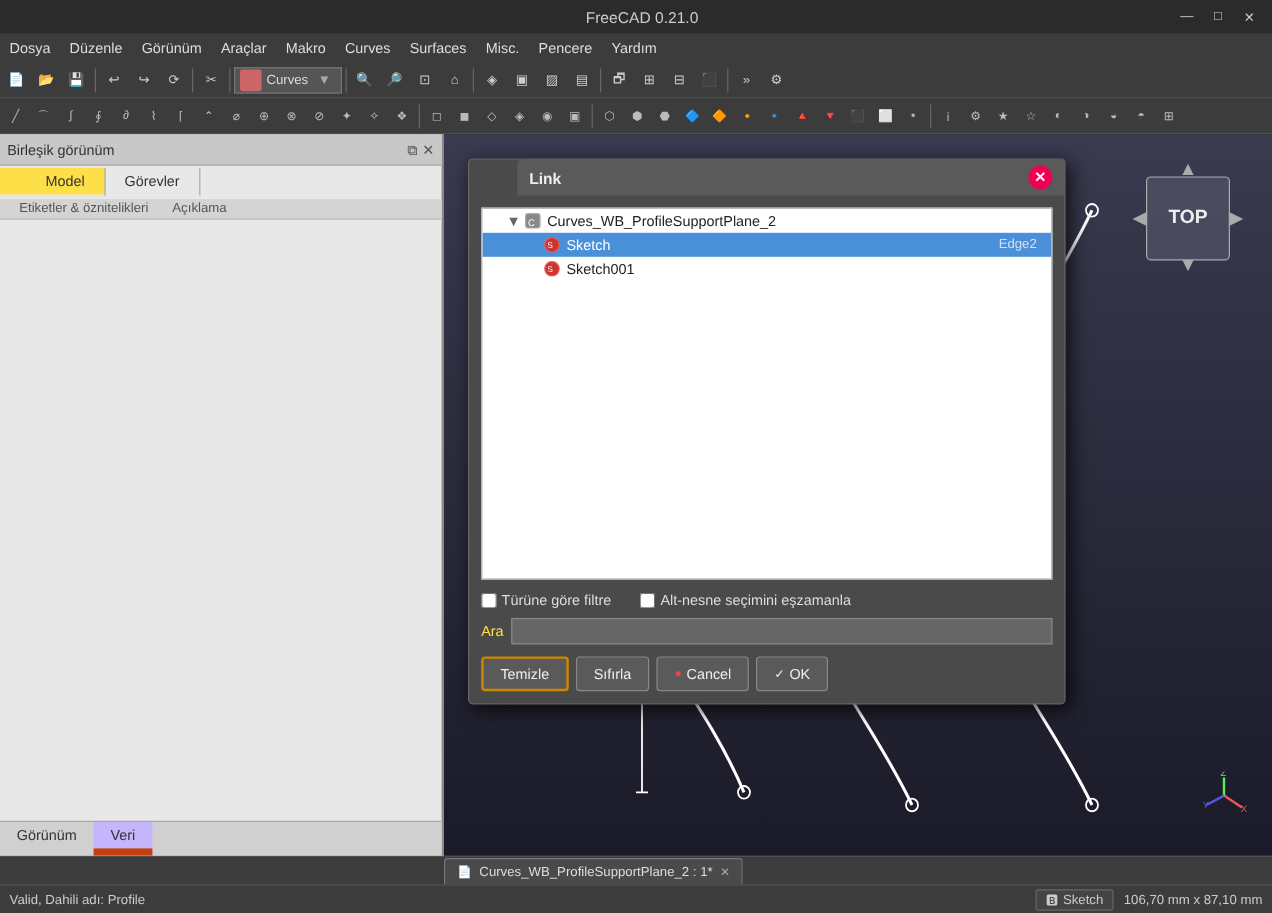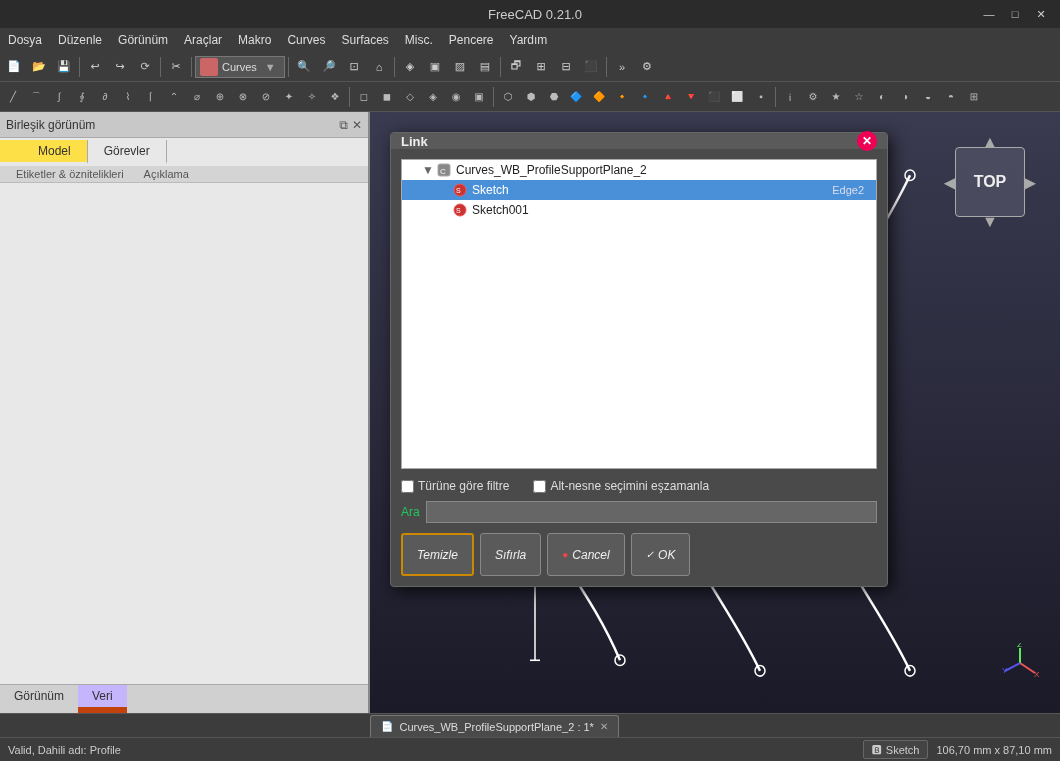--- a/index.html
+++ b/index.html
@@ -71,23 +71,23 @@
     
     .dialog-overlay {
       position: absolute; inset: 0; display: flex; align-items: flex-start; justify-content: flex-start;
       padding: 20px 0 0 20px;
     }
     .dialog {
       width: 498px; background: #4a4a4a; border: 1px solid #666; border-radius: 4px;
       box-shadow: 4px 4px 16px rgba(0,0,0,0.7);
     }
     .dialog-title {
-      height: 16px; background: #5a5a5a; border-radius: 4px 4px 0 0; display: flex;
+      height: 30px; background: #5a5a5a; border-radius: 4px 4px 0 0; display: flex;
       align-items: center; justify-content: space-between; padding: 0 10px;
-      color: #eee; font-size: 13px; font-weight: bold;
+      color: #eee; font-size: 13px; font-weight: bold; margin-left: 40px;
     }
     .dialog-close {
       width: 20px; height: 20px; background: #e05; border-radius: 50%; display: flex;
       align-items: center; justify-content: center; color: white; font-size: 12px; cursor: pointer;
       font-weight: bold;
     }
     .dialog-body { padding: 10px; }
 
     
     .tree-container {
@@ -102,31 +102,31 @@
     .tree-row.selected .tree-expand { color: white; }
     .tree-icon { width: 16px; height: 16px; margin-right: 4px; display: inline-flex; align-items: center; justify-content: center; }
     .tree-label { flex: 1; }
     .tree-extra { padding-right: 8px; color: #555; font-size: 11px; }
     .tree-row.selected .tree-extra { color: #dde; }
 
     
     .dialog-options { display: flex; gap: 24px; margin-bottom: 8px; align-items: center; }
     .checkbox-label { display: flex; align-items: center; gap: 4px; font-size: 12px; color: #ddd; cursor: pointer; }
     .search-row { display: flex; align-items: center; gap: 6px; margin-bottom: 10px; }
-    .search-label { color: #22c55e; font-size: 12px; }
+    .search-label { color: #fde047; font-size: 12px; }
     .search-input {
       flex: 1; height: 22px; background: #666; border: 1px solid #888; color: #eee; font-size: 12px;
       padding: 0 4px;
     }
 
     
     .dialog-buttons { display: flex; gap: 6px; justify-content: flex-start; align-items: center; }
     .dlg-btn {
-      height: 43px; padding: 0 14px; font-size: 12px; cursor: pointer; border-radius: 3px;
-      border: 1px solid #888; background: #5a5a5a; color: #eee; display: flex; align-items: center; gap: 4px; font-style: italic;
+      height: 29px; padding: 0 14px; font-size: 12px; cursor: pointer; border-radius: 3px;
+      border: 1px solid #888; background: #5a5a5a; color: #eee; display: flex; align-items: center; gap: 4px;
     }
     .dlg-btn.primary { border: 1px solid #888; }
     .dlg-btn.clear { border: 2px solid #cc8800; }
 
     
     #statusbar {
       height: 24px; background: #3c3c3c; border-top: 1px solid #555; display: flex; align-items: center;
       padding: 0 8px; color: #ccc; font-size: 11px; justify-content: space-between;
     }
     .status-right { display: flex; align-items: center; gap: 8px; }

